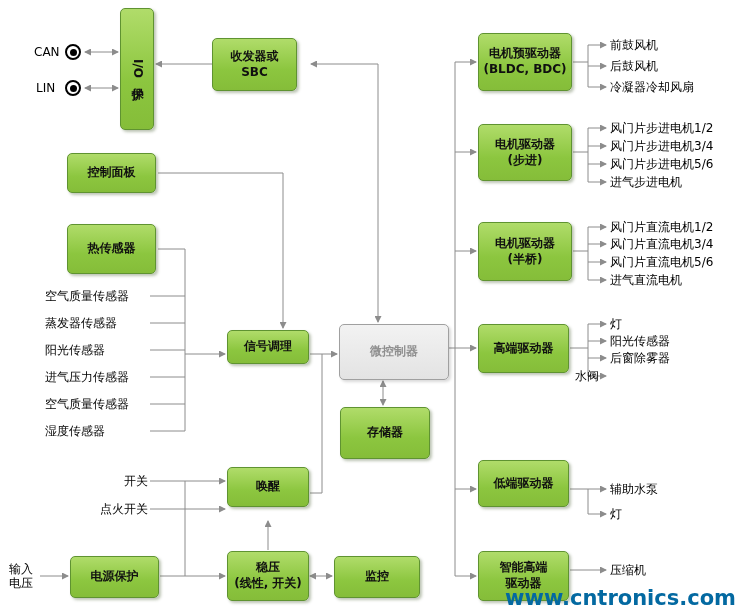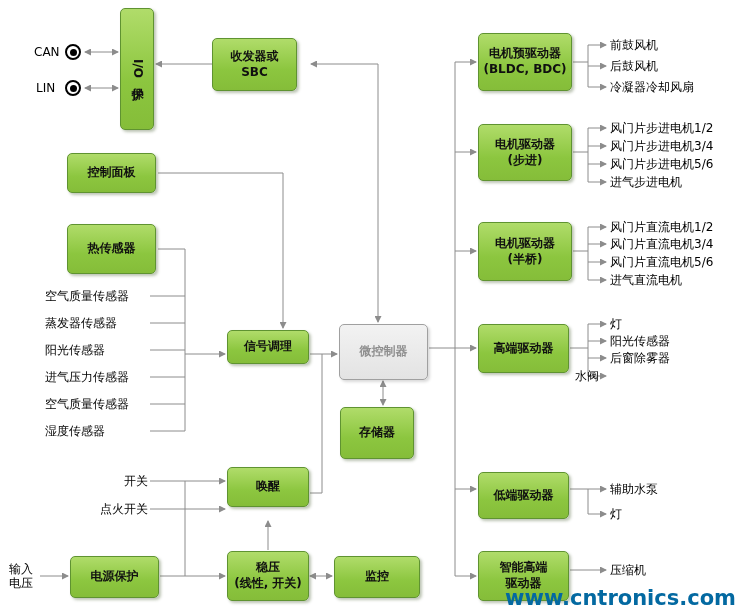--- a/index.html
+++ b/index.html
@@ -129,35 +129,35 @@
   <div class="connector-ring" style="left:65px; top:80px;"></div>
   <div class="label ml" style="left:4px; top:562px; width:34px;">输入
 电压</div>
 
   <div class="block vertical" style="left:120px; top:8px; width:34px; height:122px;">I/O保护</div>
   <div class="block" style="left:212px; top:38px; width:85px; height:53px;">收发器或
 SBC</div>
   <div class="block" style="left:67px; top:153px; width:89px; height:40px;">控制面板</div>
   <div class="block" style="left:67px; top:224px; width:89px; height:50px;">热传感器</div>
   <div class="block" style="left:227px; top:330px; width:82px; height:34px;">信号调理</div>
-  <div class="block gray" style="left:339px; top:324px; width:89px; height:56px;">微控制器</div>
-  <div class="block" style="left:340px; top:407px; width:74px; height:52px;">存储器</div>
+  <div class="block gray" style="left:339px; top:324px; width:110px; height:56px;">微控制器</div>
+  <div class="block" style="left:340px; top:407px; width:90px; height:52px;">存储器</div>
   <div class="block" style="left:227px; top:467px; width:82px; height:40px;">唤醒</div>
   <div class="block" style="left:70px; top:556px; width:89px; height:42px;">电源保护</div>
   <div class="block" style="left:227px; top:551px; width:82px; height:50px;">稳压
 (线性, 开关)</div>
   <div class="block" style="left:334px; top:556px; width:86px; height:42px;">监控</div>
   <div class="block" style="left:478px; top:33px; width:94px; height:58px;">电机预驱动器
 (BLDC, BDC)</div>
   <div class="block" style="left:478px; top:124px; width:94px; height:57px;">电机驱动器
 (步进)</div>
   <div class="block" style="left:478px; top:222px; width:94px; height:59px;">电机驱动器
 (半桥)</div>
   <div class="block" style="left:478px; top:324px; width:91px; height:49px;">高端驱动器</div>
-  <div class="block" style="left:478px; top:472px; width:91px; height:47px;">低端驱动器</div>
+  <div class="block" style="left:478px; top:460px; width:91px; height:47px;">低端驱动器</div>
   <div class="block" style="left:478px; top:551px; width:91px; height:50px;">智能高端
 驱动器</div>
 
   <div class="label" style="left:45px; top:288px;">空气质量传感器</div>
   <div class="label" style="left:45px; top:315px;">蒸发器传感器</div>
   <div class="label" style="left:45px; top:342px;">阳光传感器</div>
   <div class="label" style="left:45px; top:369px;">进气压力传感器</div>
   <div class="label" style="left:45px; top:396px;">空气质量传感器</div>
   <div class="label" style="left:45px; top:423px;">湿度传感器</div>
 

